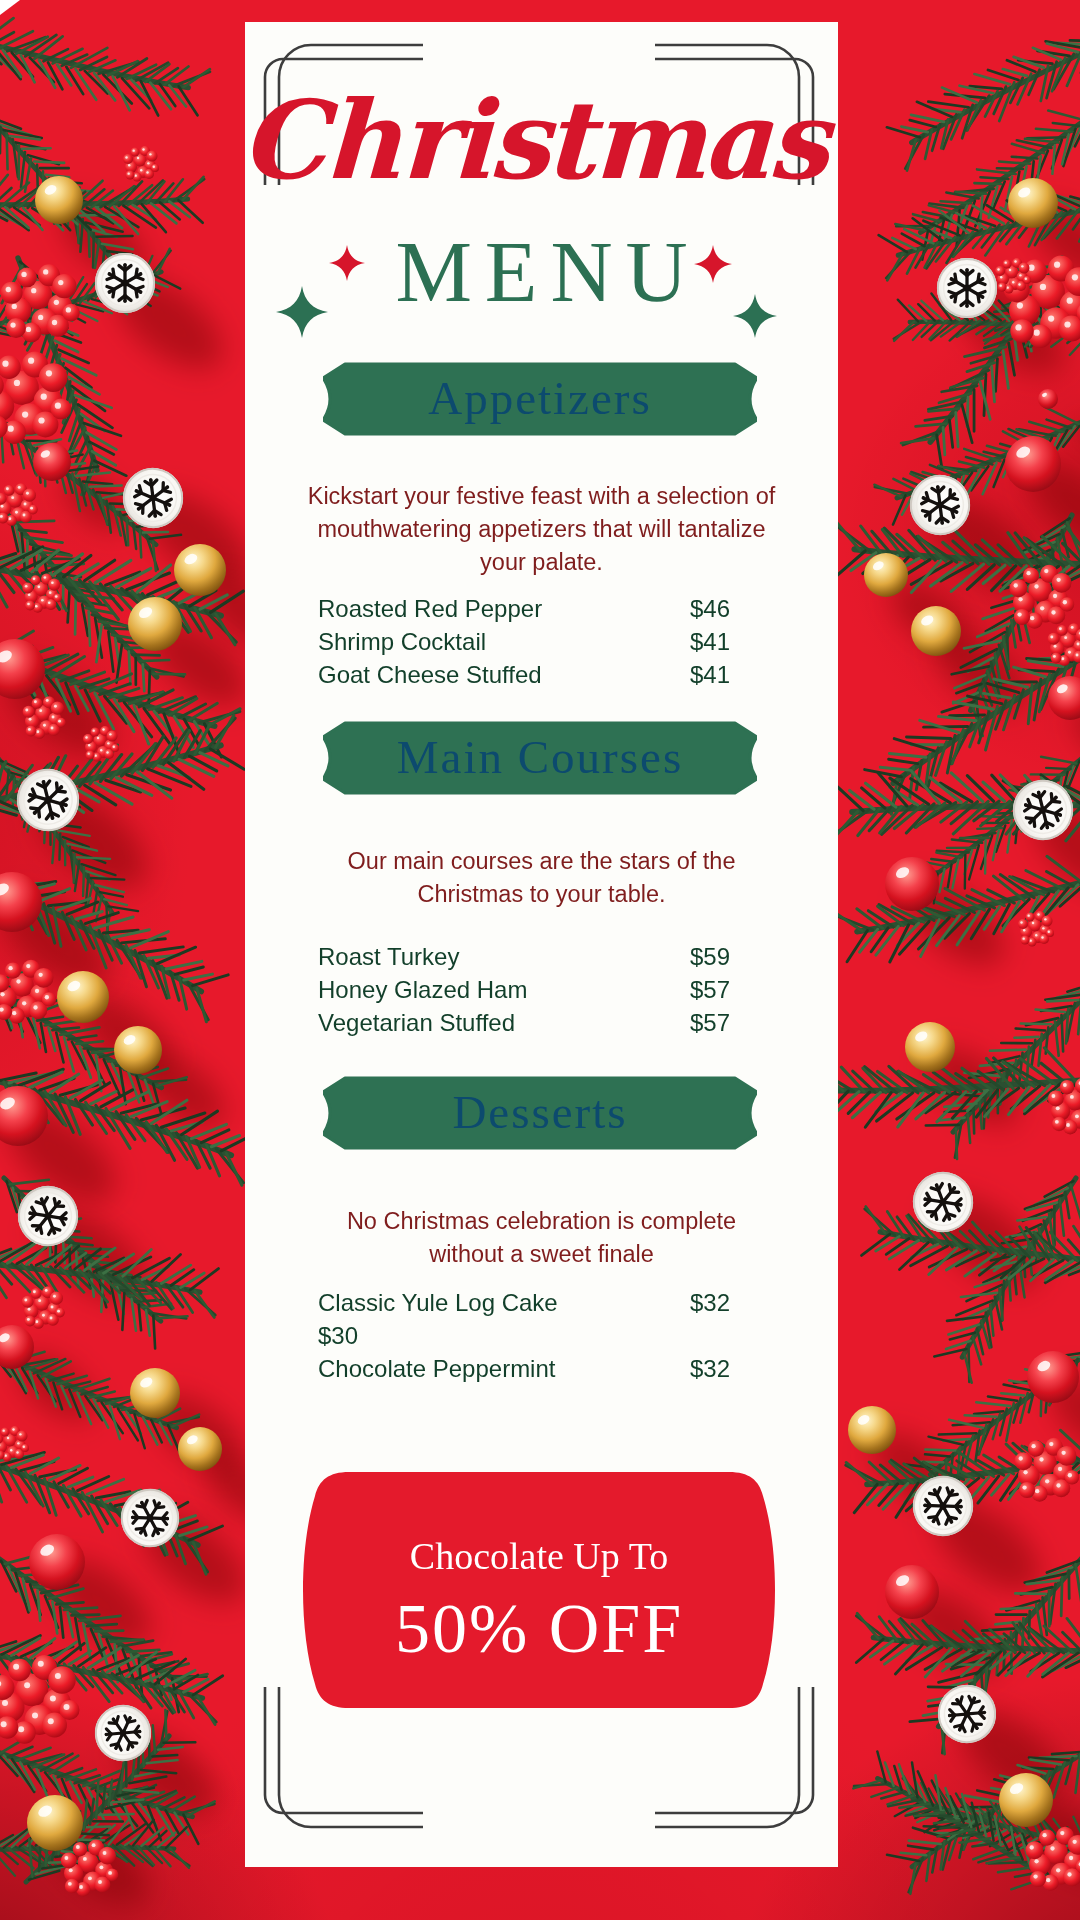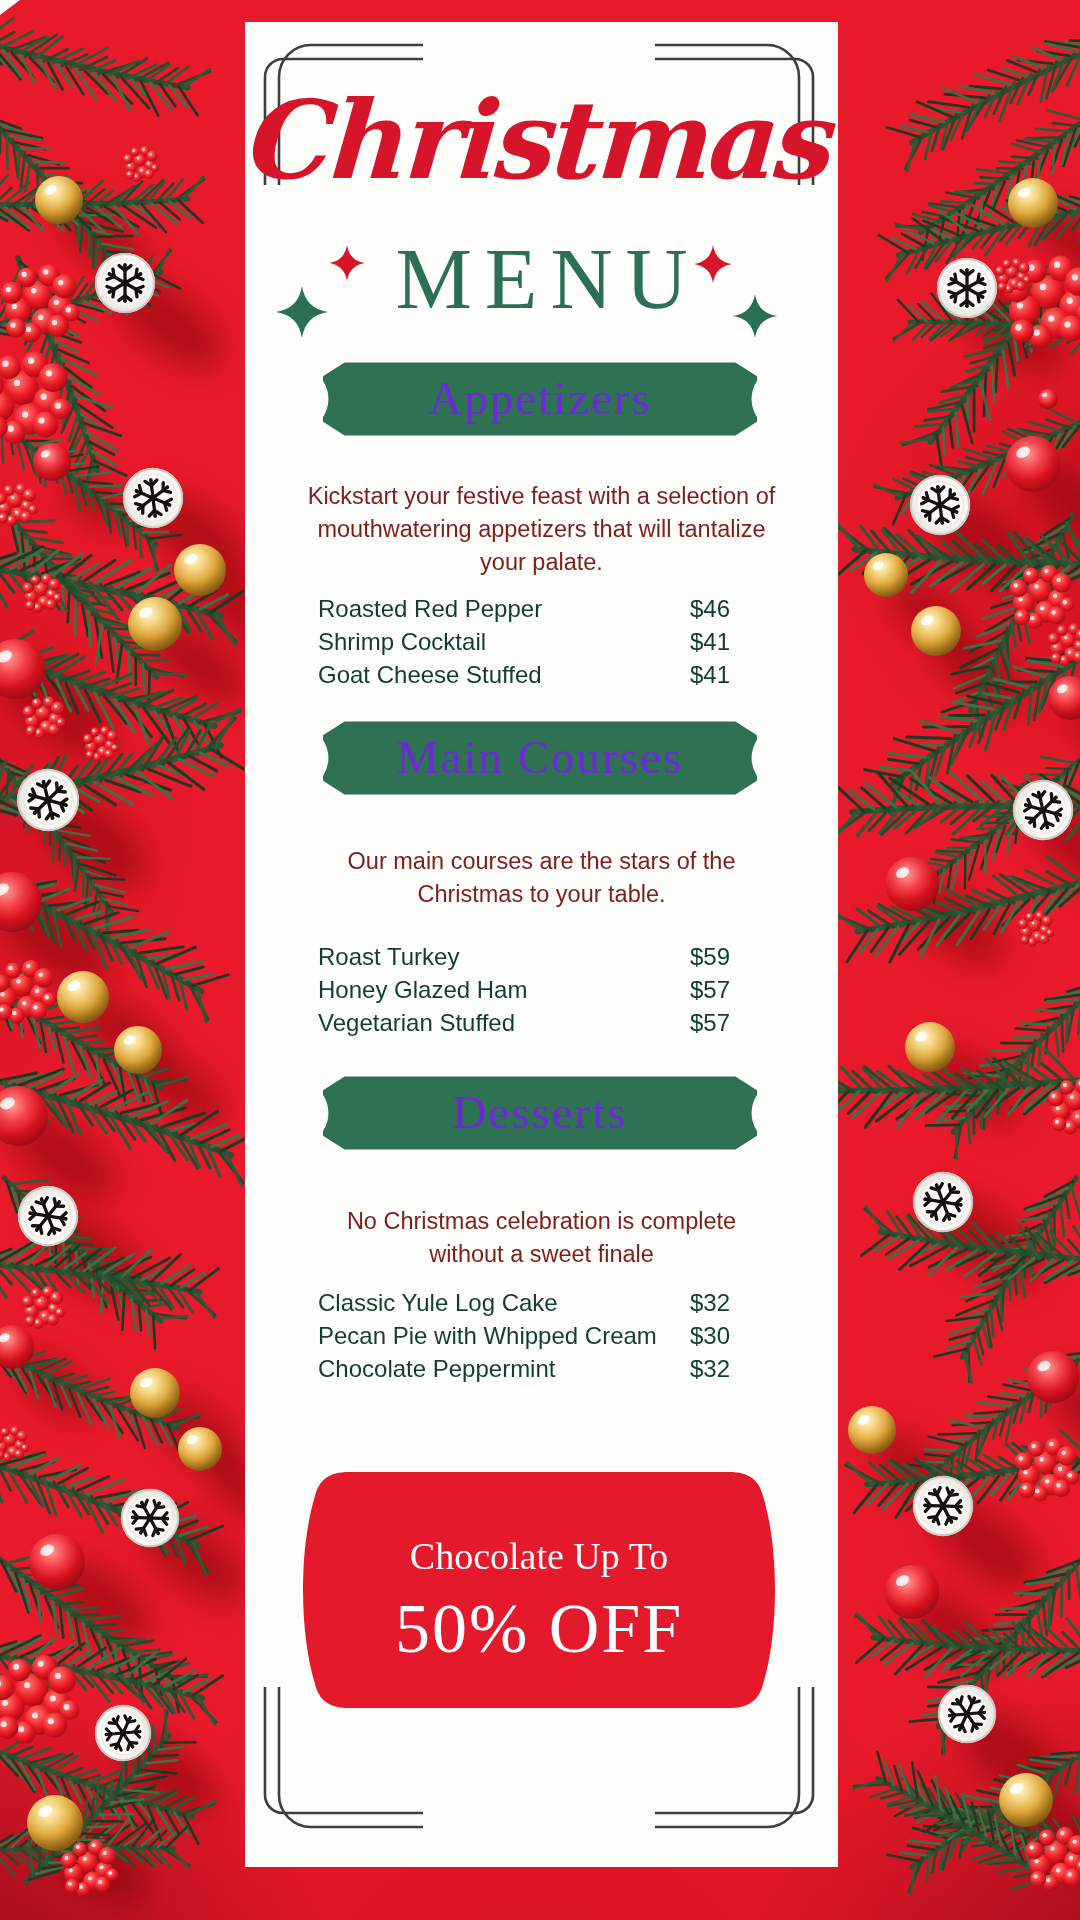--- a/index.html
+++ b/index.html
@@ -21,34 +21,34 @@
   .frame-svg{position:absolute;left:0;top:0;width:593px;height:1845px;}
   .frame-svg path{fill:none;stroke:#3d3d3d;stroke-width:2.6px;}
 
   .title-script{
     position:absolute;top:58px;left:0;width:100%;text-align:center;
     font-family:"DejaVu Serif",serif;font-style:italic;font-weight:bold;
     font-size:108px;line-height:120px;color:#d6152b;letter-spacing:-4px;
     transform:skewX(-5deg);
   }
   .title-menu{
-    position:absolute;top:211px;left:0;width:100%;text-align:center;
+    position:absolute;top:204px;left:0;width:100%;text-align:center;
     font-family:"Liberation Serif",serif;font-weight:400;
     font-size:86px;line-height:92px;color:#2c7053;letter-spacing:13px;padding-left:13px;
     box-sizing:border-box;
   }
   .sparkle{position:absolute;}
 
   .section{position:absolute;left:0;width:100%;}
   .banner{position:absolute;left:78px;width:434px;height:74px;}
   .banner svg{position:absolute;left:0;top:0;width:434px;height:74px;}
   .banner h2{
     position:relative;margin:0;height:74px;line-height:72px;text-align:center;
     font-family:"Liberation Serif",serif;font-weight:400;font-size:47px;
-    color:#6d28d9;letter-spacing:2px;
+    color:#0c4a6e;letter-spacing:2px;
   }
   .desc{position:absolute;left:0;width:100%;text-align:center;
     font-size:23.5px;line-height:33px;color:#7f1d1d;}
   .items{position:absolute;left:73px;width:412px;}
   .row{display:flex;justify-content:space-between;align-items:flex-end;height:33px;}
   .iname,.iprice{font-size:24px;color:#123f2a;}
 
   .badge{position:absolute;left:58px;top:1448px;width:472px;height:240px;}
   .badge svg{position:absolute;left:0;top:0;width:472px;height:240px;}
   .badge-l1{position:absolute;top:64px;left:0;width:100%;text-align:center;
@@ -1450,21 +1450,20 @@
       <div class="desc" style="top:129px">
         <div>No Christmas celebration is complete</div>
         <div>without a sweet finale</div>
       </div>
       <div class="items" style="top:208px">
         <div class="row">
           <span class="iname">Classic Yule Log Cake</span>
           <span class="iprice">$32</span>
         </div>
         <div class="row">
-          <span class="iname">Pecan Pie with Whipped Cream</span>
           <span class="iprice">$30</span>
         </div>
         <div class="row">
           <span class="iname">Chocolate Peppermint</span>
           <span class="iprice">$32</span>
         </div>
       </div>
     </div>
 
     <div class="badge">

